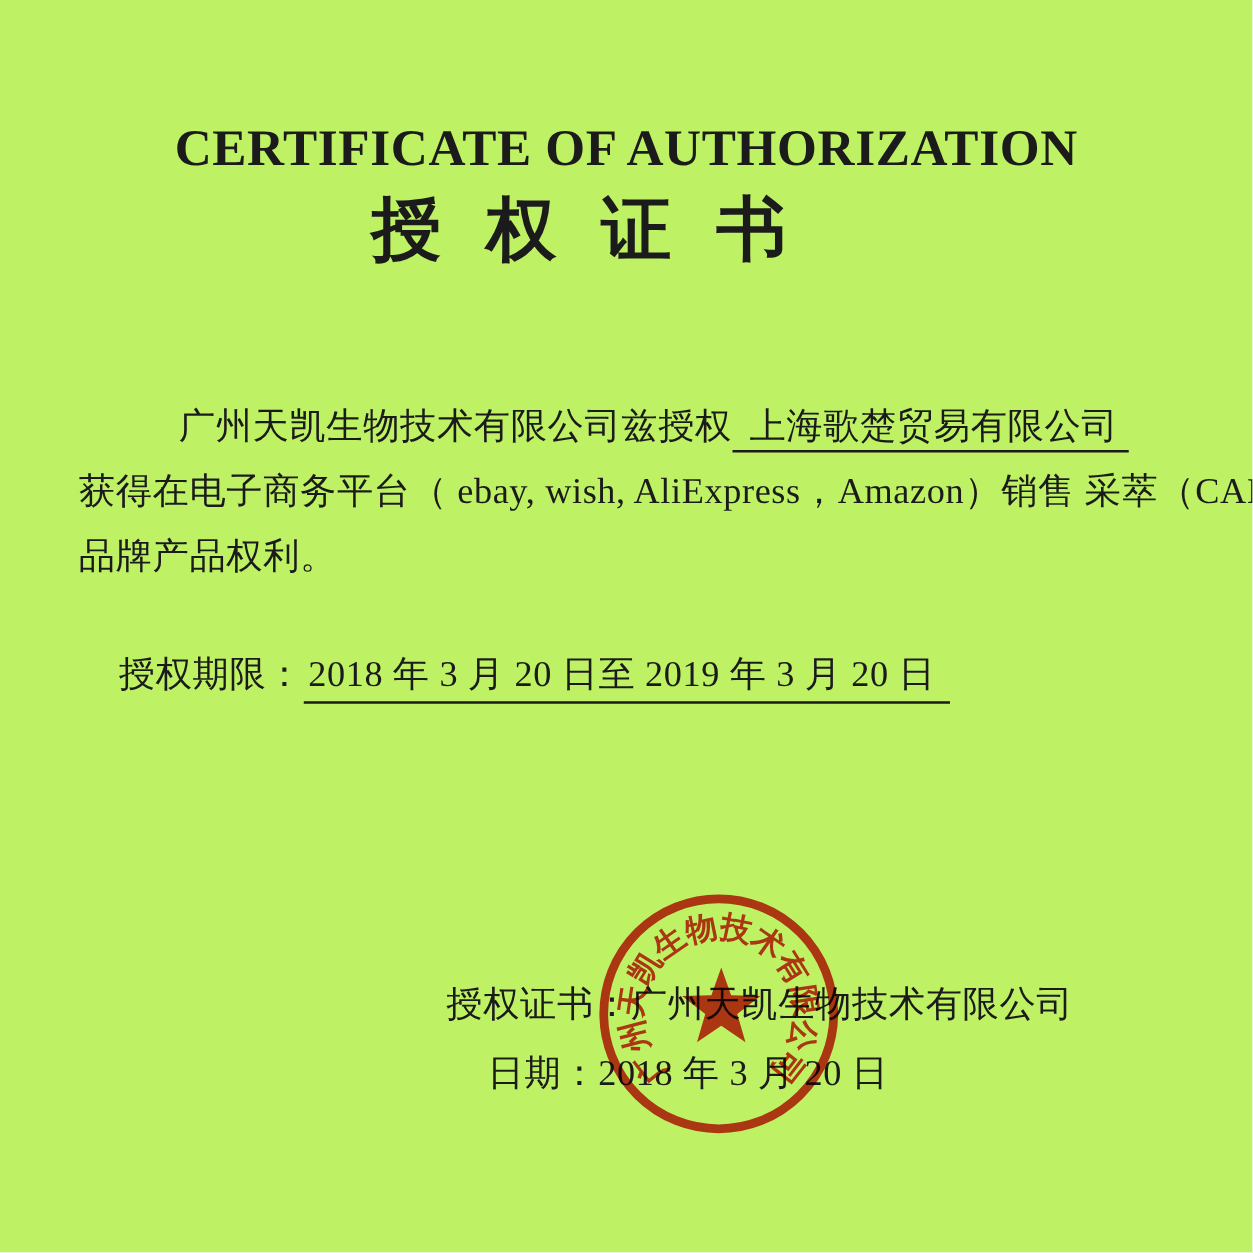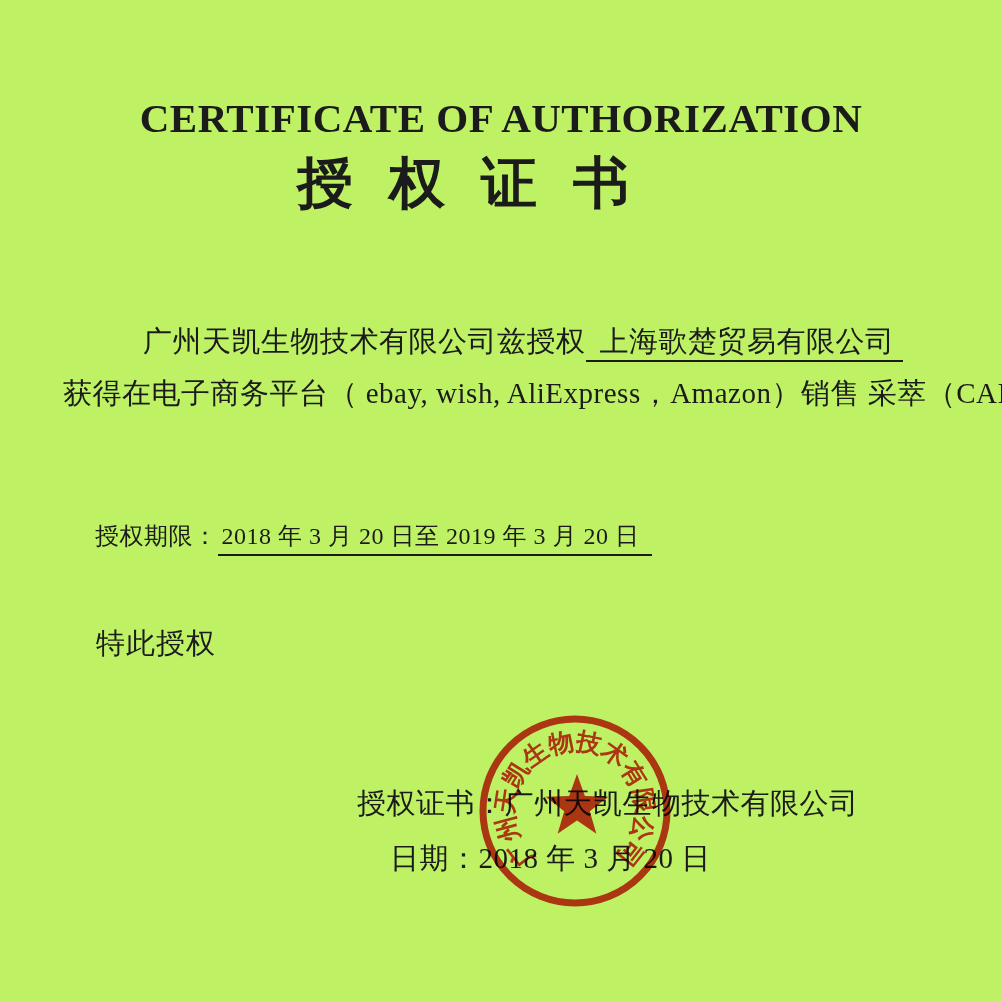--- a/index.html
+++ b/index.html
@@ -27,21 +27,21 @@
     font-size:29px;letter-spacing:0.5px;
   }
   .par-line{height:52px;line-height:44px;white-space:nowrap;}
   .indent{padding-left:80px;}
   .u{
     border-bottom:2px solid #1b1b1b;
     padding:0 8px 3px 14px;
   }
   .row-period{
     position:absolute;left:95px;top:520px;
-    font-size:24px;letter-spacing:0.5px;white-space:nowrap;
+    font-size:29px;letter-spacing:0.5px;white-space:nowrap;
   }
   .period-u{
     border-bottom:2px solid #1b1b1b;
     padding:0 12px 5px 4px;
   }
   .hereby{
     position:absolute;left:96px;top:624px;
     font-size:29px;letter-spacing:1px;white-space:nowrap;
   }
   .issuer{
@@ -70,27 +70,27 @@
 
   <div class="title-en">CERTIFICATE OF AUTHORIZATION</div>
 
   <div class="title-cn">授权证书</div>
 
   <div class="body-par">
     <div class="par-line indent">
       <span>广州天凯生物技术有限公司兹授权</span><span class="u">上海歌楚贸易有限公司</span>
     </div>
     <div class="par-line">获得在电子商务平台（ ebay, wish, AliExpress，Amazon）销售 采萃（CAICUI）</div>
+    <div class="par-line">品牌产品权利。</div>
   </div>
 
   <div class="row-period">
     <span>授权期限：</span><span class="period-u">2018 年 3 月 20 日至 2019 年 3 月 20 日</span>
   </div>
 
-  <div class="hereby">特此授权</div>
 
   <div class="issuer">
     <span>授权证书：</span><span>广州天凯生物技术有限公司</span>
   </div>
 
   <div class="daterow">
     <span>日期：</span><span>2018 年 3 月 20 日</span>
   </div>
 
   <div class="stamp">

